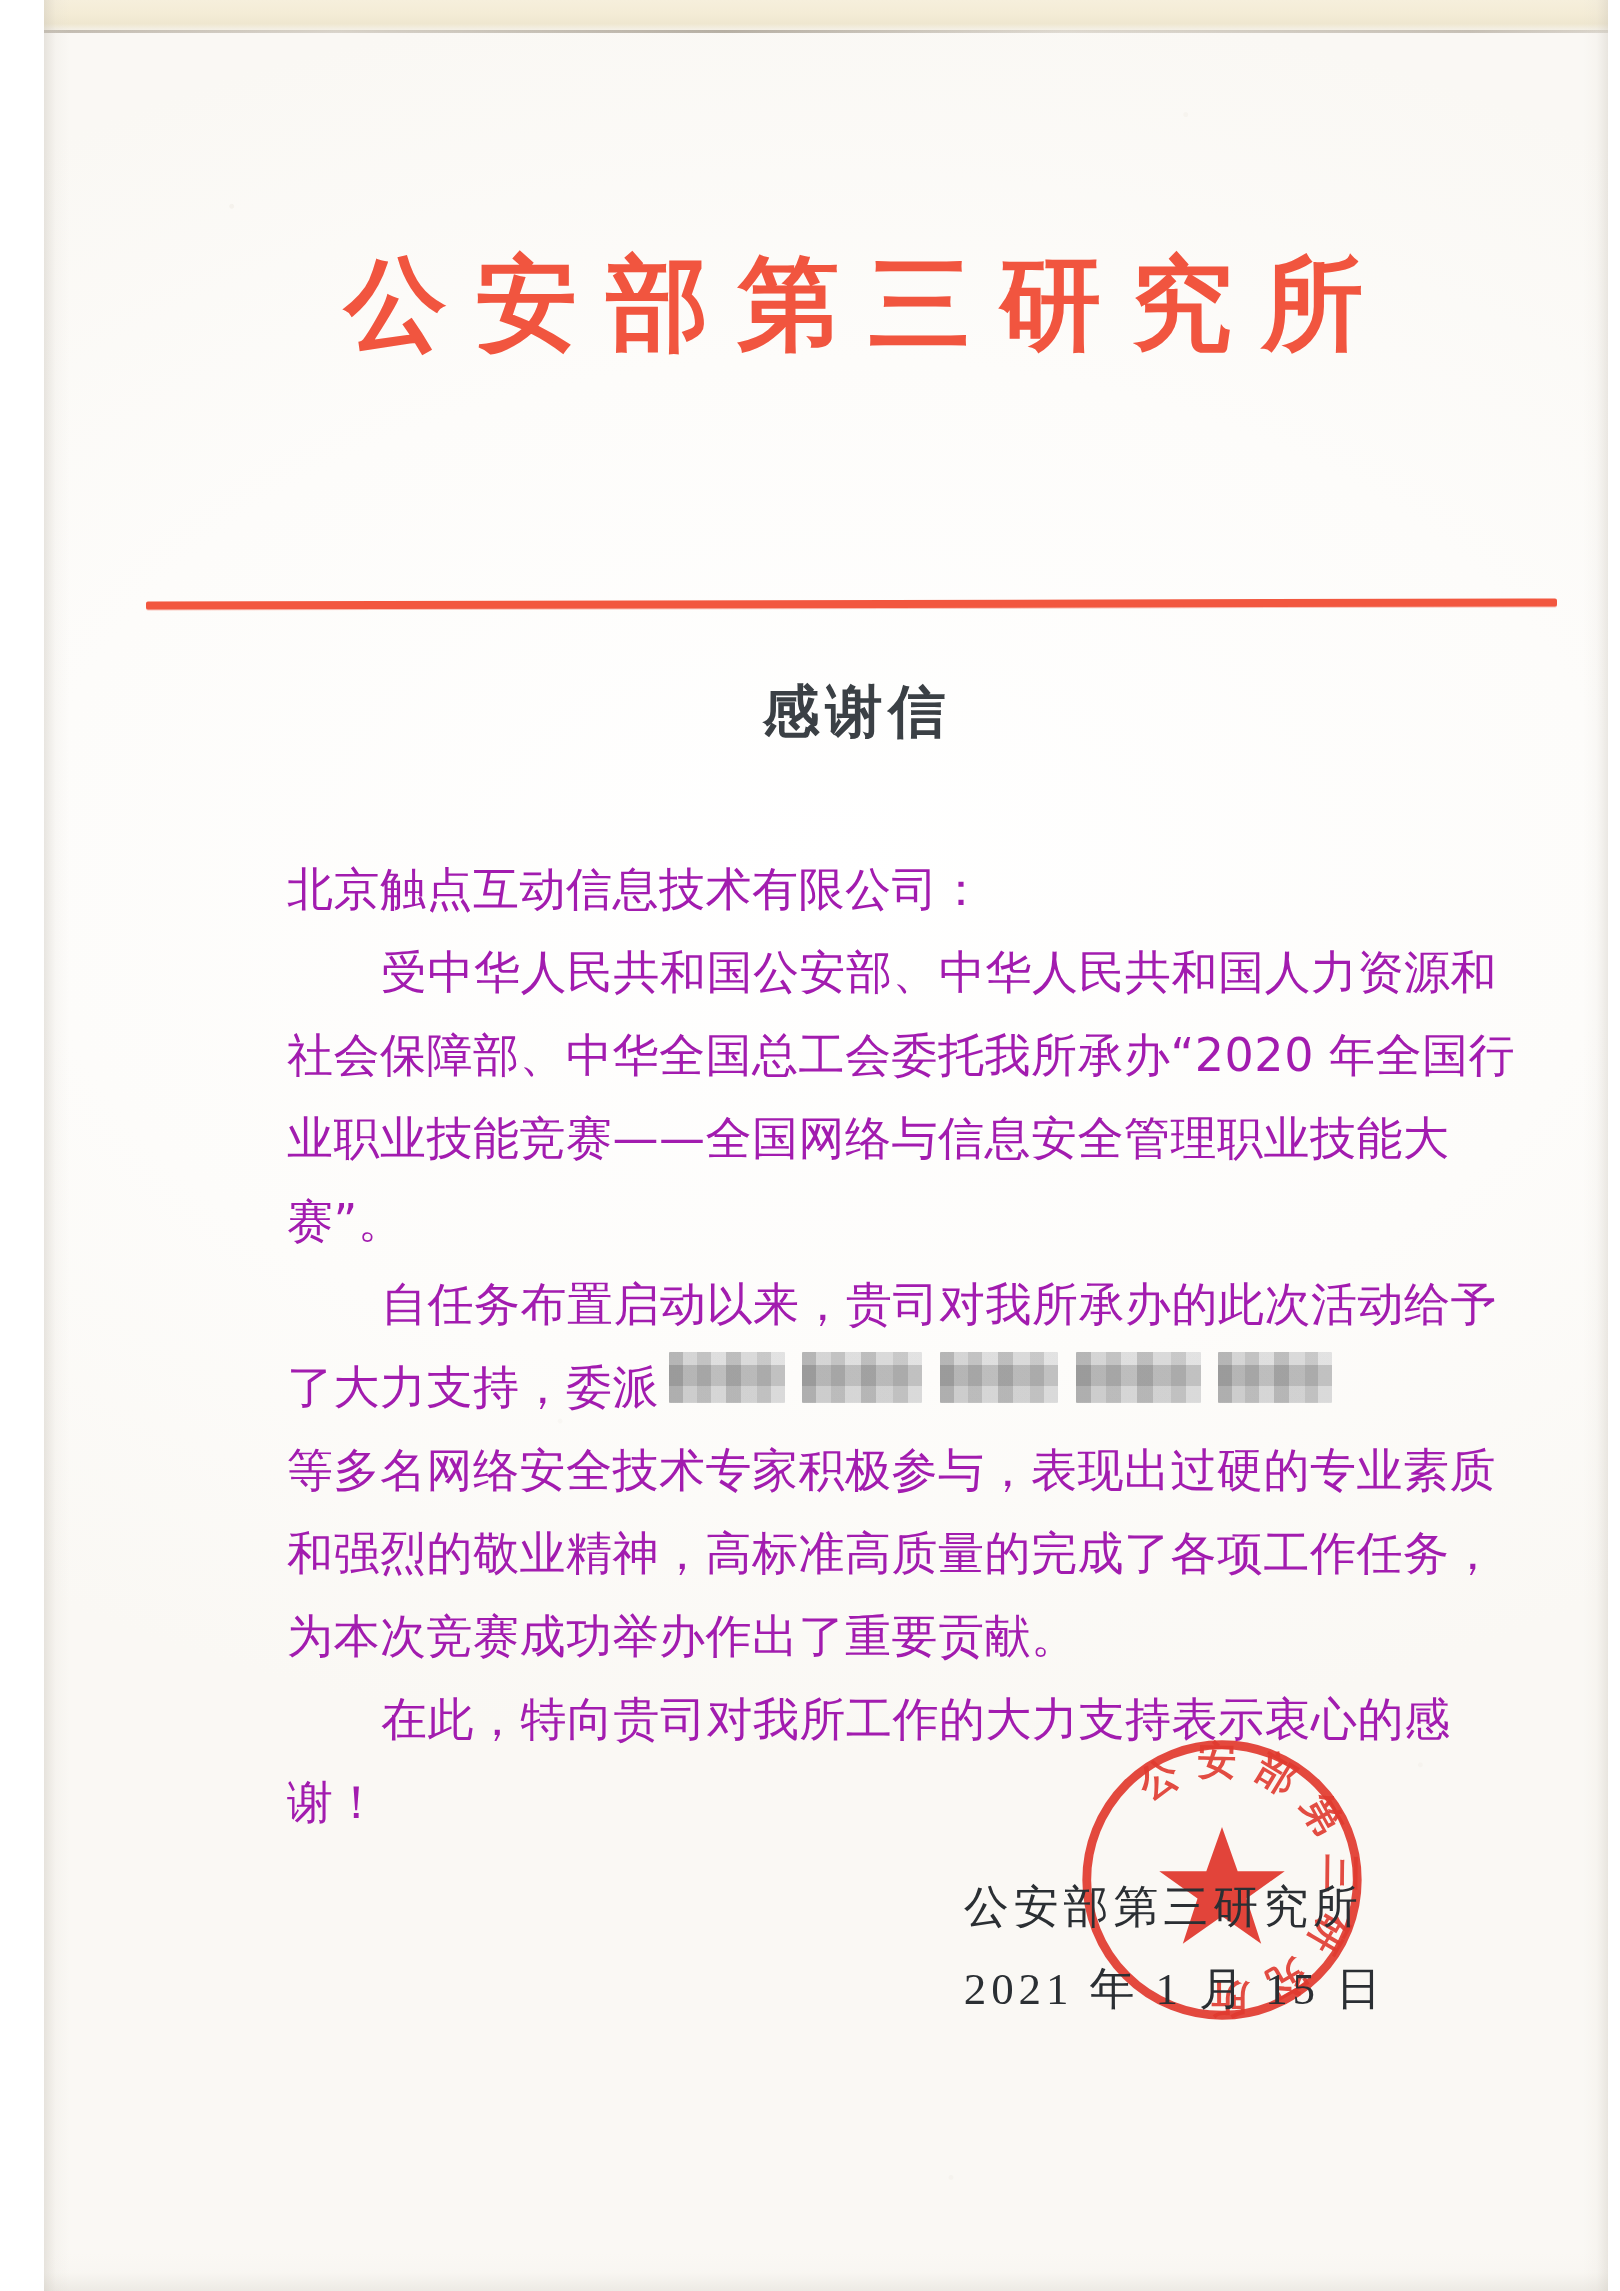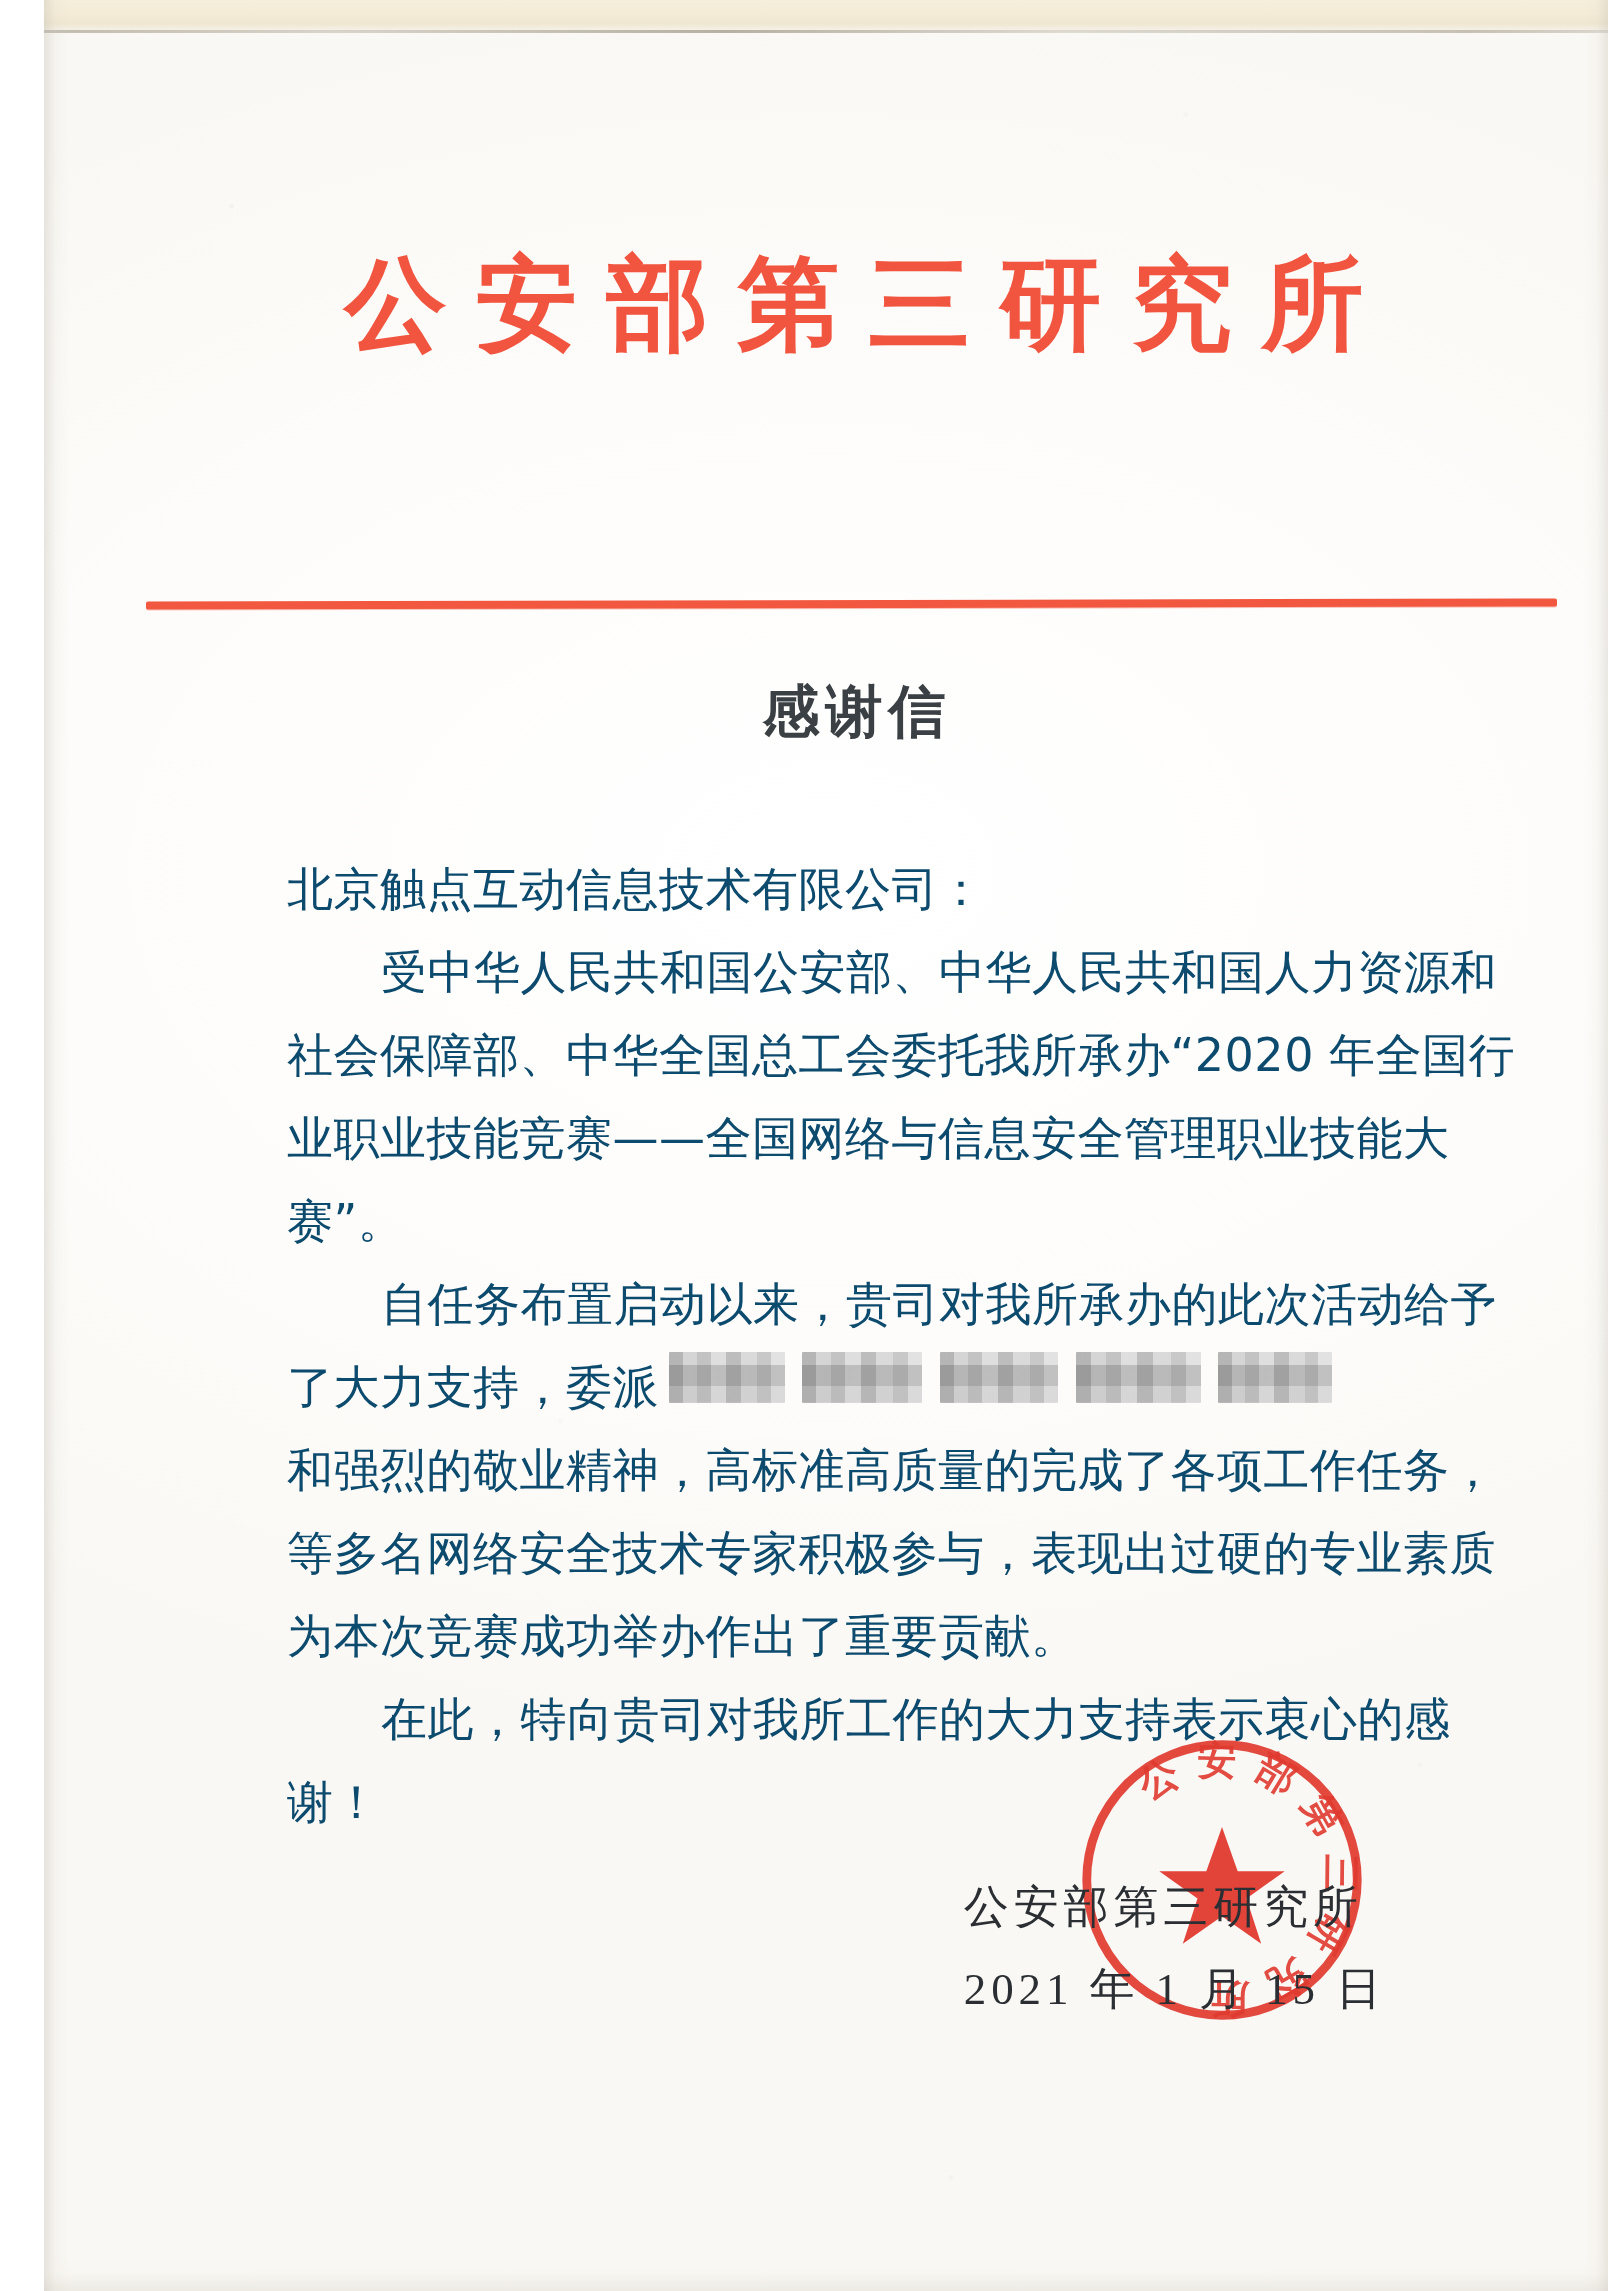--- a/index.html
+++ b/index.html
@@ -126,21 +126,21 @@
   .body-block {
     position: absolute;
     left: 243px;
     top: 848px;
     width: 1166px;
   }
   .line {
     font-family: "DejaVu Sans", "Liberation Sans", sans-serif;
     font-size: 46px;
     line-height: 83px;
-    color: #0c4a6e;
+    color: #a21caf;
     white-space: nowrap;
     letter-spacing: 0.5px;
   }
   .line.indent { padding-left: 94px; }
 
   
   .line-redacted {
     display: flex;
     align-items: flex-start;
     gap: 0;
@@ -247,22 +247,22 @@
       <span class="nowrap">了大力支持，委派</span>
       <span class="redactions">
         <span class="mosaic m1"></span>
         <span class="mosaic m2"></span>
         <span class="mosaic m3"></span>
         <span class="mosaic m4"></span>
         <span class="mosaic m5"></span>
       </span>
     </div>
 
+    <div class="line">等多名网络安全技术专家积极参与，表现出过硬的专业素质</div>
     <div class="line">和强烈的敬业精神，高标准高质量的完成了各项工作任务，</div>
-    <div class="line">等多名网络安全技术专家积极参与，表现出过硬的专业素质</div>
     <div class="line">为本次竞赛成功举办作出了重要贡献。</div>
 
     <div class="line indent">在此，特向贵司对我所工作的大力支持表示衷心的感</div>
     <div class="line">谢！</div>
   </div>
 
   <div class="seal">
     <svg width="294" height="294" viewBox="0 0 300 300" aria-hidden="true">
       <defs>
         <path id="rimPath" d="M 150,150 m -108,0 a 108,108 0 1,1 216,0 a 108,108 0 1,1 -216,0"></path>

